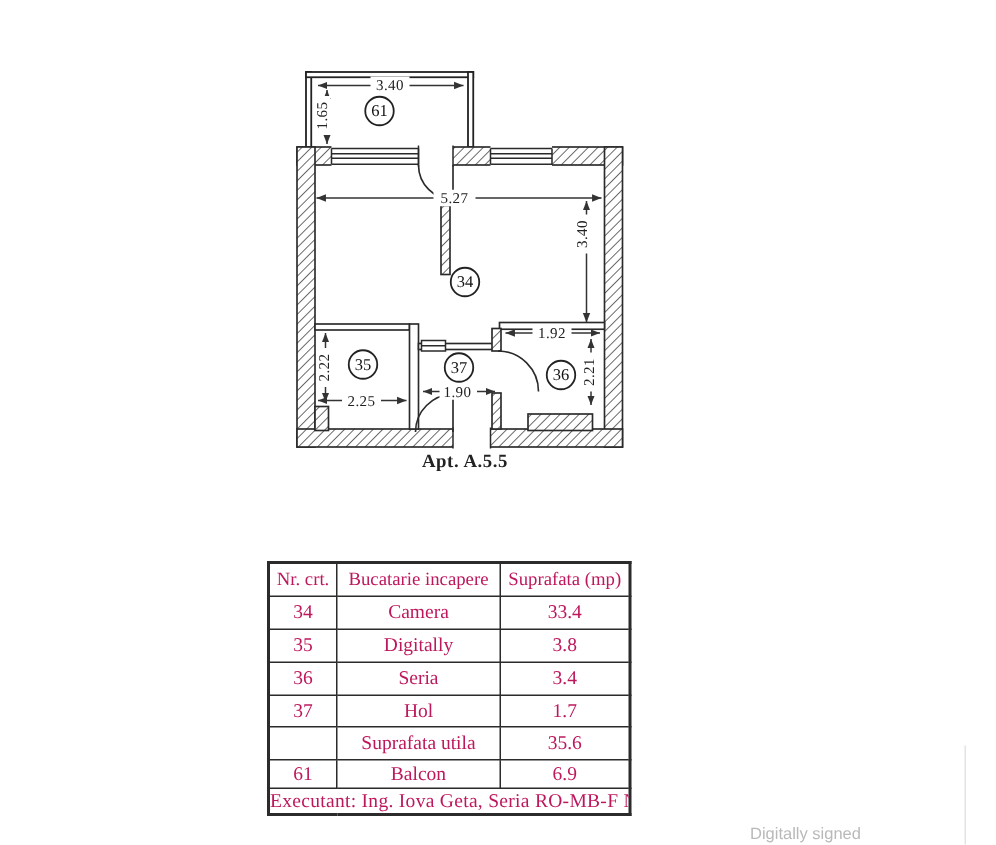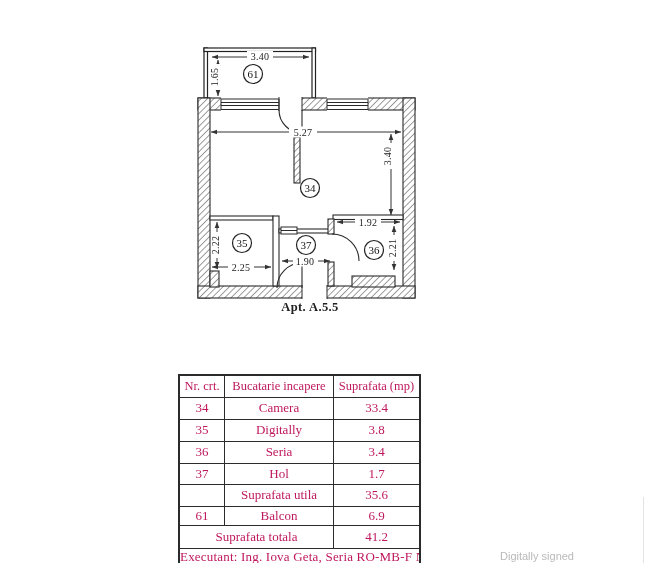--- a/index.html
+++ b/index.html
@@ -201,24 +201,20 @@
     <tr style="height:22px;">
       <td></td>
       <td class="bold-cell">Suprafata utila</td>
       <td>35.6</td>
     </tr>
     <tr style="height:19px;">
       <td>61</td>
       <td>Balcon</td>
       <td>6.9</td>
     </tr>
-    <tr style="height:23px;">
-      <td class="bold-cell" colspan="2">Suprafata totala</td>
-      <td>41.2</td>
-    </tr>
     <tr style="height:13px;">
       <td class="footer-cell" colspan="3">Executant: Ing. Iova Geta, Seria RO-MB-F Nr.0260</td>
     </tr>
   </tbody>
 </table>
 
 <div id="watermark" style="color: rgb(185, 185, 185);">Digitally signed</div>
 <div id="scan-line"></div>
 
 </body></html>

